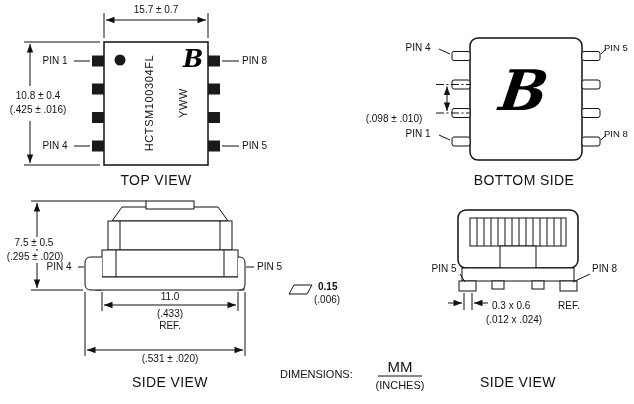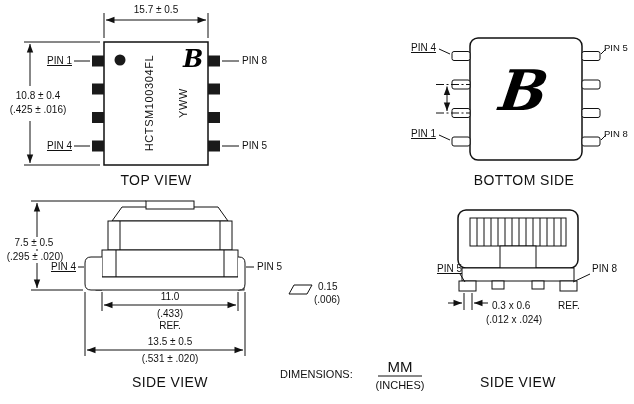--- a/index.html
+++ b/index.html
@@ -1,21 +1,21 @@
 <!DOCTYPE html>
 <html><head>
 <meta charset="utf-8">
 <style>
   html,body{margin:0;padding:0;background:#fff;}
   #sheet{position:relative;width:634px;height:404px;background:#ffffff;overflow:hidden;
          font-family:"Liberation Sans",sans-serif;color:#111;}
   #art{position:absolute;left:0;top:0;}
   .lbl{position:absolute;font-size:10px;line-height:12px;white-space:nowrap;color:#111;}
   .c{text-align:center;}
-  .r{text-align:right;text-decoration:underline;}
+  .r{text-align:center;}
   .bg{background:#fff;margin-top:27px;}
   .view-title{font-size:14px;letter-spacing:.4px;}
   .rot{transform:rotate(-90deg);}
   .partnum{font-size:11px;letter-spacing:.6px;}
   .datecode{font-size:11px;letter-spacing:.6px;}
   .logo{position:absolute;font-family:"DejaVu Serif",serif;font-weight:bold;font-style:italic;color:#000;white-space:nowrap;}
   .logo-sm{font-size:24px;line-height:24px;}
   .logo-lg{font-size:56px;line-height:56px;transform:skewX(-8deg);}
   .ln{stroke:#111;stroke-width:1;fill:none;}
   .body{stroke:#111;stroke-width:1.5;fill:#fff;}
@@ -146,49 +146,49 @@
       <line class="ln" x1="448" y1="303" x2="462" y2="303" marker-end="url(#ah)"></line>
       <line class="ln" x1="488" y1="303" x2="474" y2="303" marker-end="url(#ah)"></line>
 
       <line class="ln" x1="460" y1="274" x2="465" y2="282"></line>
       <line class="ln" x1="590" y1="274" x2="573" y2="282"></line>
     </g>
 
     <line class="ln" x1="378" y1="376" x2="422" y2="376"></line>
   </svg>
 
-  <div class="lbl c" style="left:104px;top:4px;width:104px;">15.7 ± 0.5</div>
+  <div class="lbl c" style="left:104px;top:4px;width:104px;">15.7 ± 0.7</div>
   <div class="lbl c" style="left:0px;top:90px;width:76px;">10.8 ± 0.4</div>
   <div class="lbl c" style="left:0px;top:104px;width:76px;">(.425 ± .016)</div>
   <div class="lbl r" style="left:38px;top:55px;width:34px;">PIN 1</div>
   <div class="lbl r" style="left:38px;top:140px;width:34px;">PIN 4</div>
   <div class="lbl" style="left:242px;top:55px;">PIN 8</div>
   <div class="lbl" style="left:242px;top:140px;">PIN 5</div>
   <div class="lbl c rot partnum" style="left:95px;top:96px;width:110px;height:14px;">HCTSM100304FL</div>
   <div class="lbl c rot datecode" style="left:167px;top:96px;width:34px;height:14px;">YWW</div>
   <div class="logo logo-sm" style="left:183px;top:47px;">B</div>
   <div class="lbl c view-title" style="left:104px;top:174px;width:104px;">TOP VIEW</div>
 
   <div class="lbl r" style="left:400px;top:42px;width:36px;">PIN 4</div>
   <div class="lbl r" style="left:400px;top:128px;width:36px;">PIN 1</div>
   <div class="lbl" style="left:604px;top:42px;font-size:9.5px;">PIN 5</div>
   <div class="lbl" style="left:604px;top:128px;font-size:9.5px;">PIN 8</div>
+  <div class="lbl c" style="left:350px;top:113px;width:88px;">(.098 ± .010)</div>
   <div class="logo logo-lg" style="left:490px;top:62px;width:68px;text-align:center;">B</div>
   <div class="lbl c view-title" style="left:462px;top:174px;width:124px;">BOTTOM SIDE</div>
 
   <div class="lbl c bg" style="left:2px;top:210px;width:64px;">7.5 ± 0.5</div>
   <div class="lbl c bg" style="left:0px;top:224px;width:70px;">(.295 ± .020)</div>
   <div class="lbl r" style="left:42px;top:261px;width:34px;">PIN 4</div>
   <div class="lbl" style="left:257px;top:261px;">PIN 5</div>
   <div class="lbl c" style="left:140px;top:291px;width:60px;">11.0</div>
   <div class="lbl c" style="left:140px;top:308px;width:60px;">(.433)</div>
   <div class="lbl c" style="left:140px;top:320px;width:60px;">REF.</div>
-  <div class="lbl c" style="left:105px;top:336px;width:130px;">13.5 ± 0.5</div>
   <div class="lbl c" style="left:105px;top:353px;width:130px;">(.531 ± .020)</div>
-  <div class="lbl" style="left:318px;top:281px;">0.15</div>
+  <div class="lbl" style="left:318px;top:281px;font-weight:bold;">0.15</div>
   <div class="lbl" style="left:314px;top:294px;">(.006)</div>
   <div class="lbl c view-title" style="left:100px;top:376px;width:140px;">SIDE VIEW</div>
 
   <div class="lbl r" style="left:426px;top:263px;width:36px;">PIN 5</div>
   <div class="lbl" style="left:592px;top:263px;">PIN 8</div>
   <div class="lbl" style="left:492px;top:300px;">0.3 x 0.6</div>
   <div class="lbl" style="left:558px;top:300px;">REF.</div>
   <div class="lbl" style="left:486px;top:314px;">(.012 x .024)</div>
   <div class="lbl c view-title" style="left:448px;top:376px;width:140px;">SIDE VIEW</div>
 

